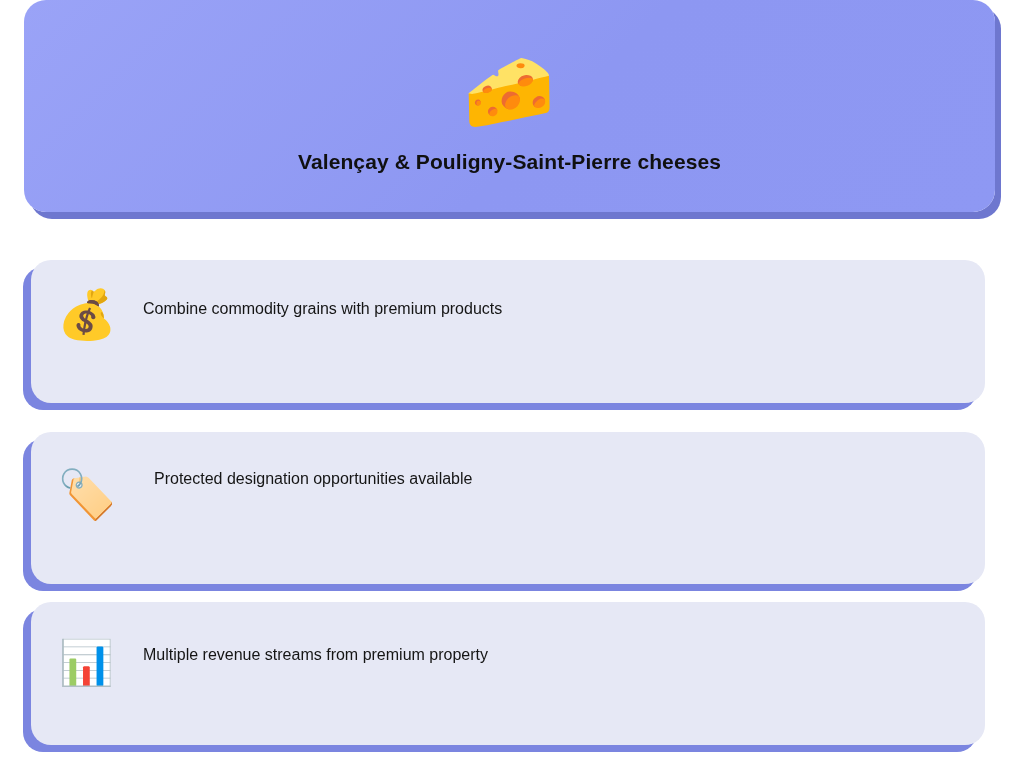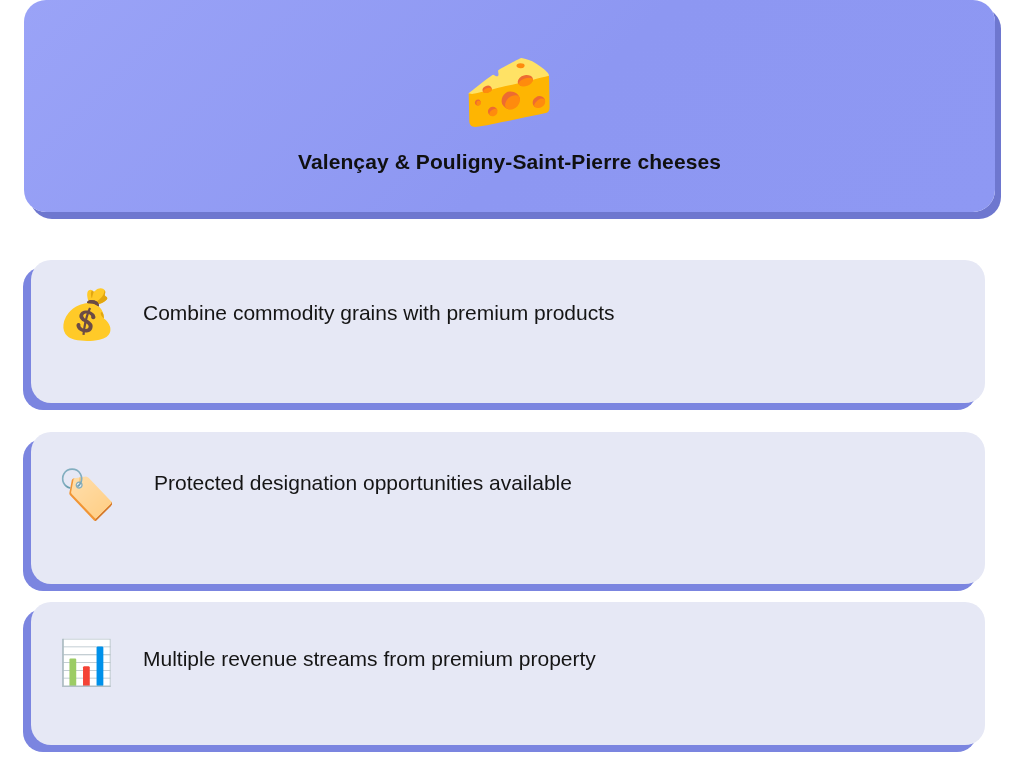--- a/index.html
+++ b/index.html
@@ -79,21 +79,21 @@
     flex: 0 0 112px;
     font-size: 48px;
     line-height: 1;
     display: flex;
     align-items: flex-start;
     justify-content: center;
     padding-top: 6px;
     user-select: none;
   }
   .feature-text {
-    font-size: 21px;
+    font-size: 16px;
     color: #151515;
     line-height: 1.3;
     padding-top: 14px;
   }
   .feature-card.c2 .feature-text { padding-left: 11px; padding-top: 12px; text-align: center; }
   .feature-card.c2 .feature-emoji { padding-top: 14px; }
   .feature-card.c3 .feature-emoji { padding-top: 14px; font-size: 44px; }
   .feature-card.c3 .feature-text { padding-top: 18px; }
 </style>
 </head>

